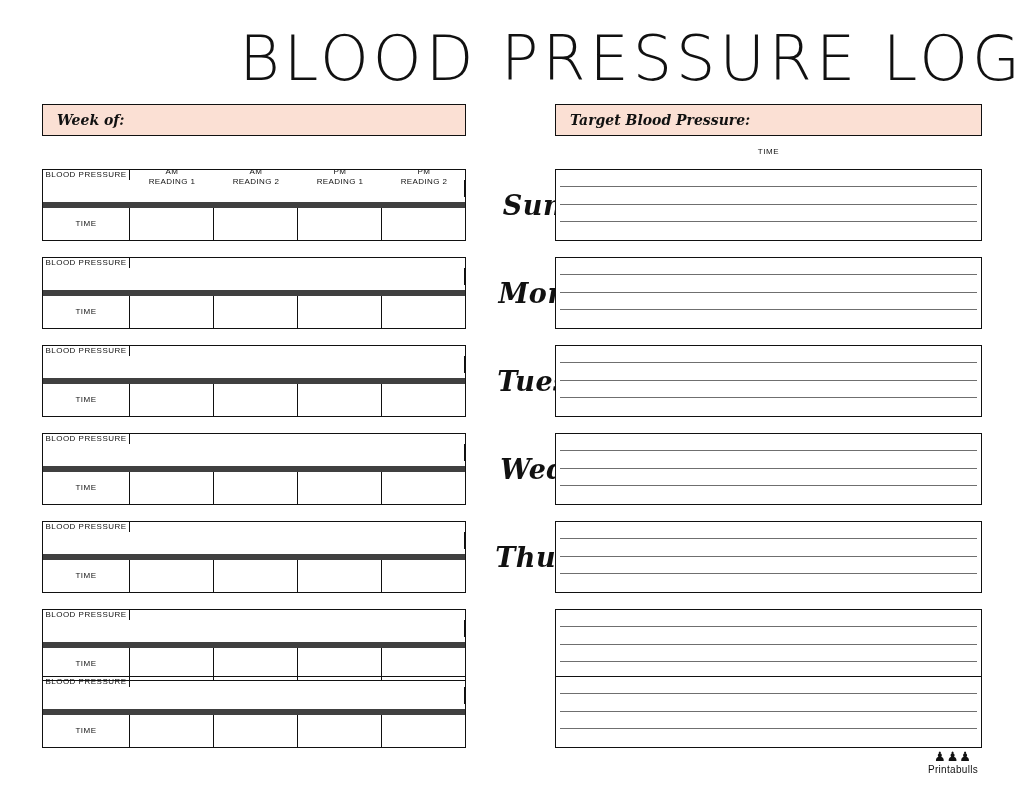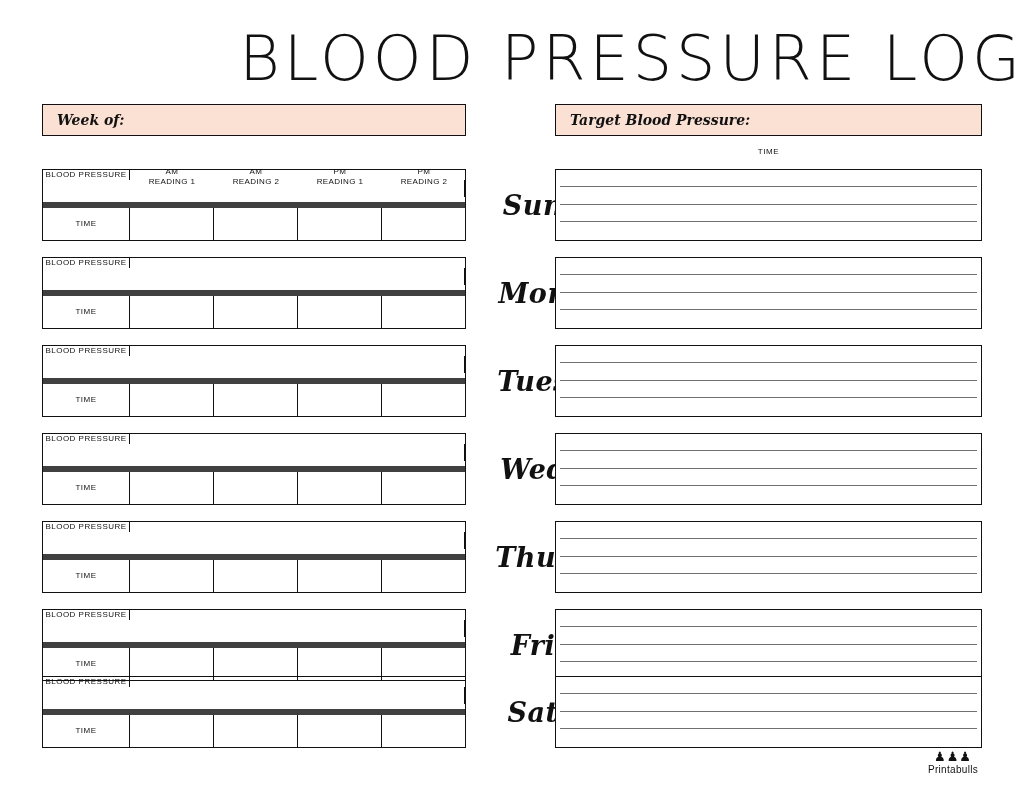--- a/index.html
+++ b/index.html
@@ -380,21 +380,20 @@
             <div class="cell"></div>
           </div>
           <div class="reading-line">
             <div class="rowlabel">TIME</div>
             <div class="cell"></div>
             <div class="cell"></div>
             <div class="cell"></div>
             <div class="cell"></div>
           </div>
         </div>
-        <div class="day-name">Fri</div>
         <div class="notes-box">
           <div class="note-line"></div>
           <div class="note-line"></div>
           <div class="note-line"></div>
           <div class="note-line"></div>
         </div>
       </div>
       <div class="day-row" style="top: 676px;">
         <div class="reading-table">
           <div class="reading-line top">
@@ -405,21 +404,20 @@
             <div class="cell"></div>
           </div>
           <div class="reading-line">
             <div class="rowlabel">TIME</div>
             <div class="cell"></div>
             <div class="cell"></div>
             <div class="cell"></div>
             <div class="cell"></div>
           </div>
         </div>
-        <div class="day-name">Sat</div>
         <div class="notes-box">
           <div class="note-line"></div>
           <div class="note-line"></div>
           <div class="note-line"></div>
           <div class="note-line"></div>
         </div>
       </div>
     </div>
 
   <div class="footer">

